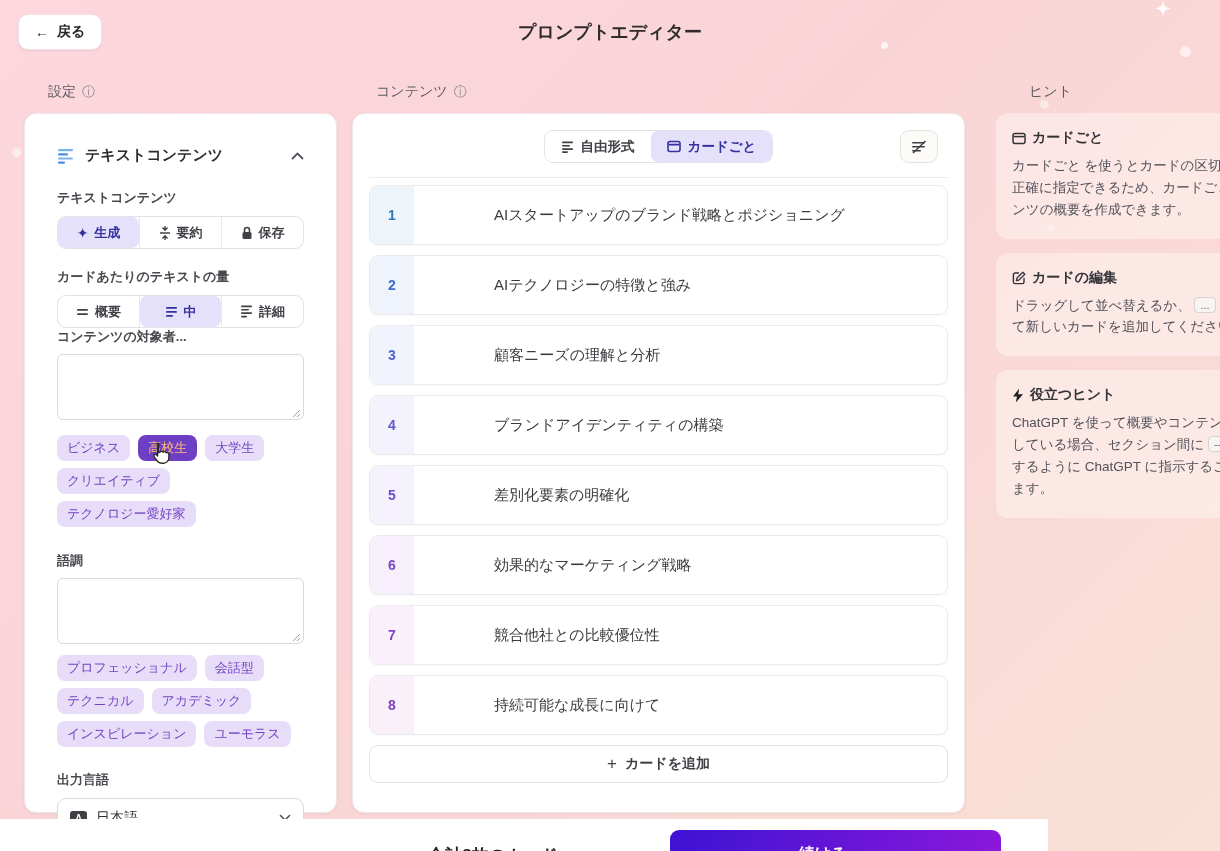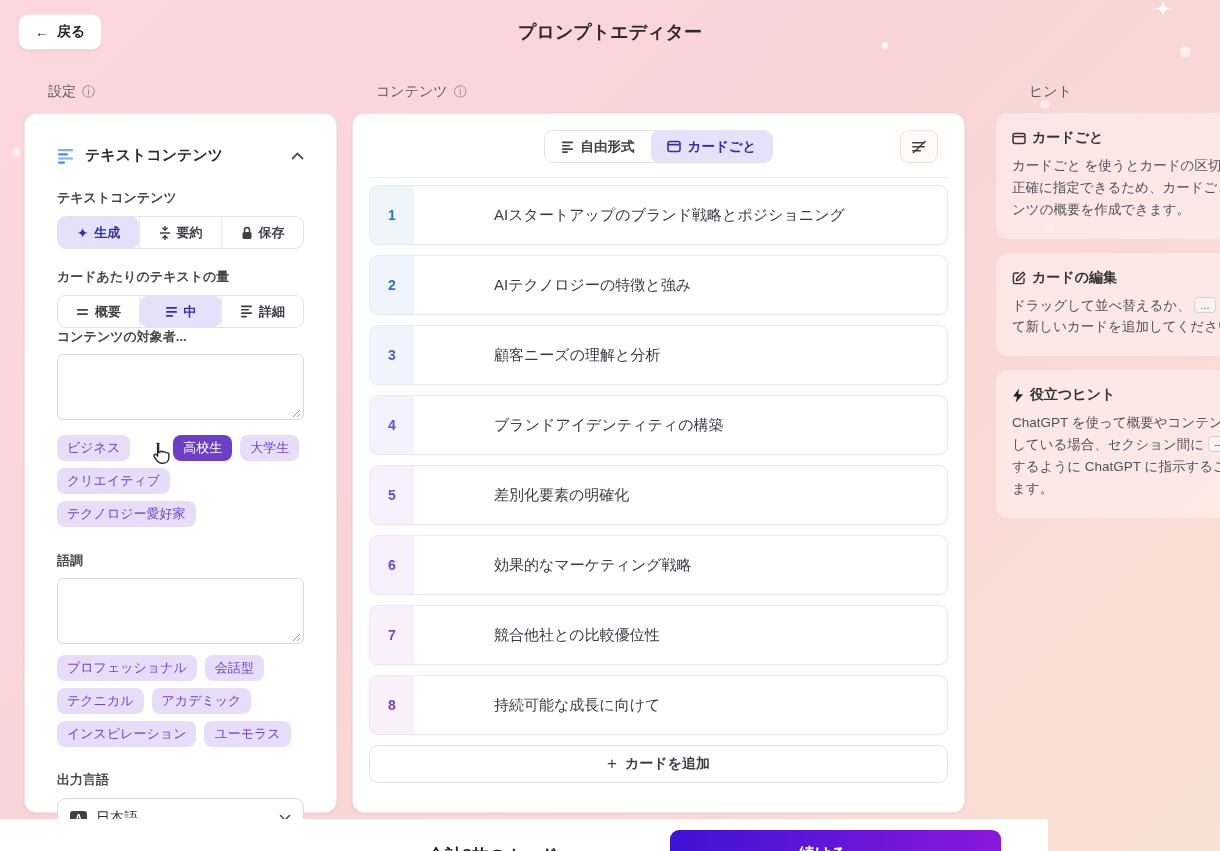--- a/index.html
+++ b/index.html
@@ -43,21 +43,21 @@
   .seg .divd { width:1px; background:#e9e7e9; margin:0; }
 
   textarea.box { width:100%; height:66px; margin-top:8px; border:1px solid #dcd8da;
     border-radius:6px; resize:none; outline:none; font-family:inherit; background:#fff; }
   .ta-wrap { position:relative; }
   .ta-wrap svg.rsz { position:absolute; right:3px; bottom:6px; }
 
   .tags { display:flex; flex-wrap:wrap; gap:7px 8px; margin-top:11px; }
   .tag { background:#e8ddf9; color:#7244c2; font-size:13px; padding:5px 10px;
     border-radius:8px; cursor:pointer; line-height:16px; }
-  .tag.sel { background:#6c3fc5; color:#ffffff;margin-left:35px; }
+  .tag.sel { background:#6c3fc5; color:#fdba74; }
 
   .select { margin-top:9px; height:40px; border:1px solid #dcd8da; border-radius:9px;
     display:flex; align-items:center; gap:9px; padding:0 12px; font-size:14px;
     color:#2f2f33; cursor:pointer; background:#fff; }
   .lang-ic { width:17px; height:15px; background:#3f3f46; border-radius:3px; color:#fff;
     font-size:10px; font-weight:bold; display:flex; align-items:center; justify-content:center; }
   .select .chev { margin-left:auto; }
 
   
   .content { left:352px; top:113px; width:613px; height:700px; padding:16px; }

